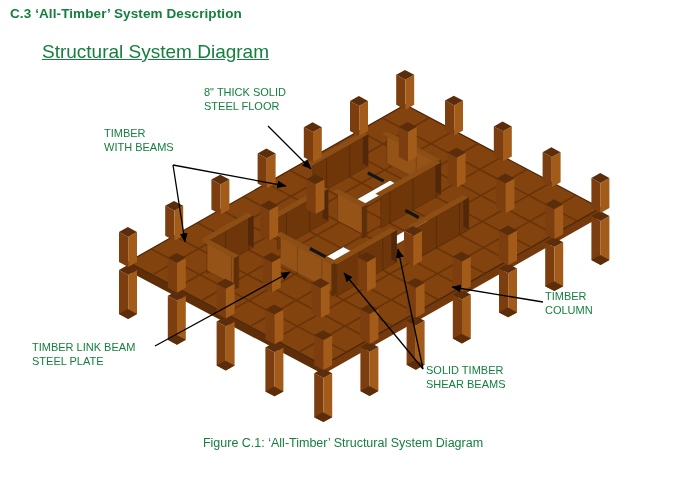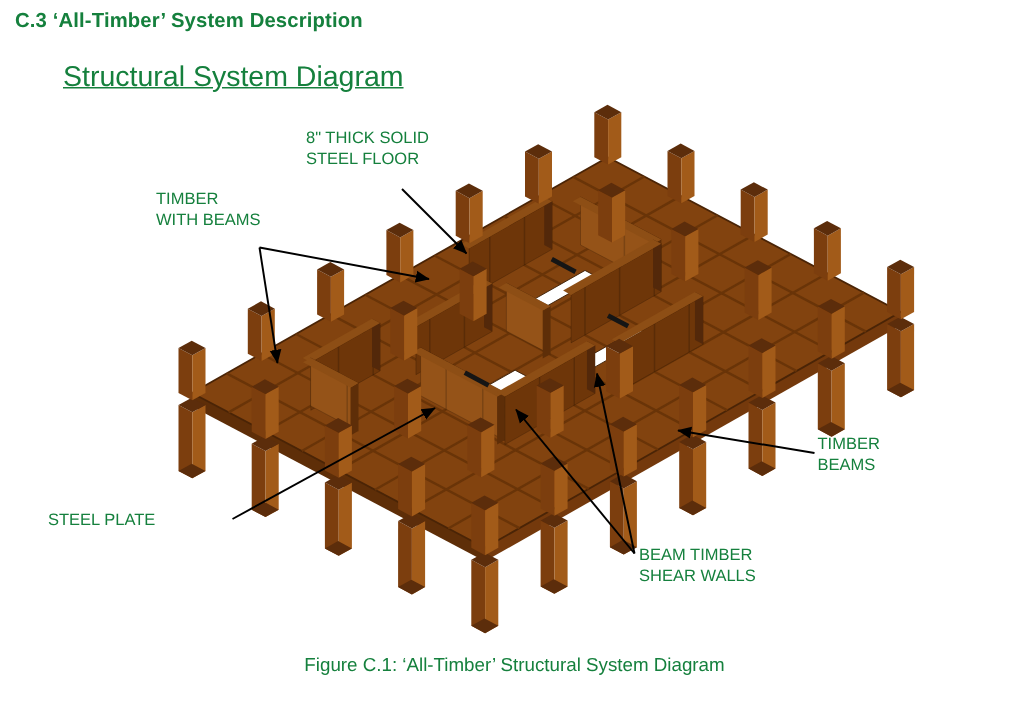--- a/index.html
+++ b/index.html
@@ -281,27 +281,28 @@
       <div>STEEL FLOOR</div>
     </div>
 
     <div class="lbl" style="left:104px;top:126px;">
       <div>TIMBER</div>
       <div>WITH BEAMS</div>
     </div>
 
     <div class="lbl" style="left:545px;top:289px;">
       <div>TIMBER</div>
-      <div>BEAMS</div>
+      <div>COLUMN</div>
     </div>
 
     <div class="lbl" style="left:32px;top:340px;">
+      <div>TIMBER LINK BEAM</div>
       <div>STEEL PLATE</div>
     </div>
 
     <div class="lbl" style="left:426px;top:363px;">
-      <div>BEAM TIMBER</div>
-      <div>SHEAR WALLS</div>
+      <div>SOLID TIMBER</div>
+      <div>SHEAR BEAMS</div>
     </div>
   </div>
 
   <div class="caption">Figure C.1: ‘All-Timber’ Structural System Diagram</div>
 </div>
 
 </body></html>

